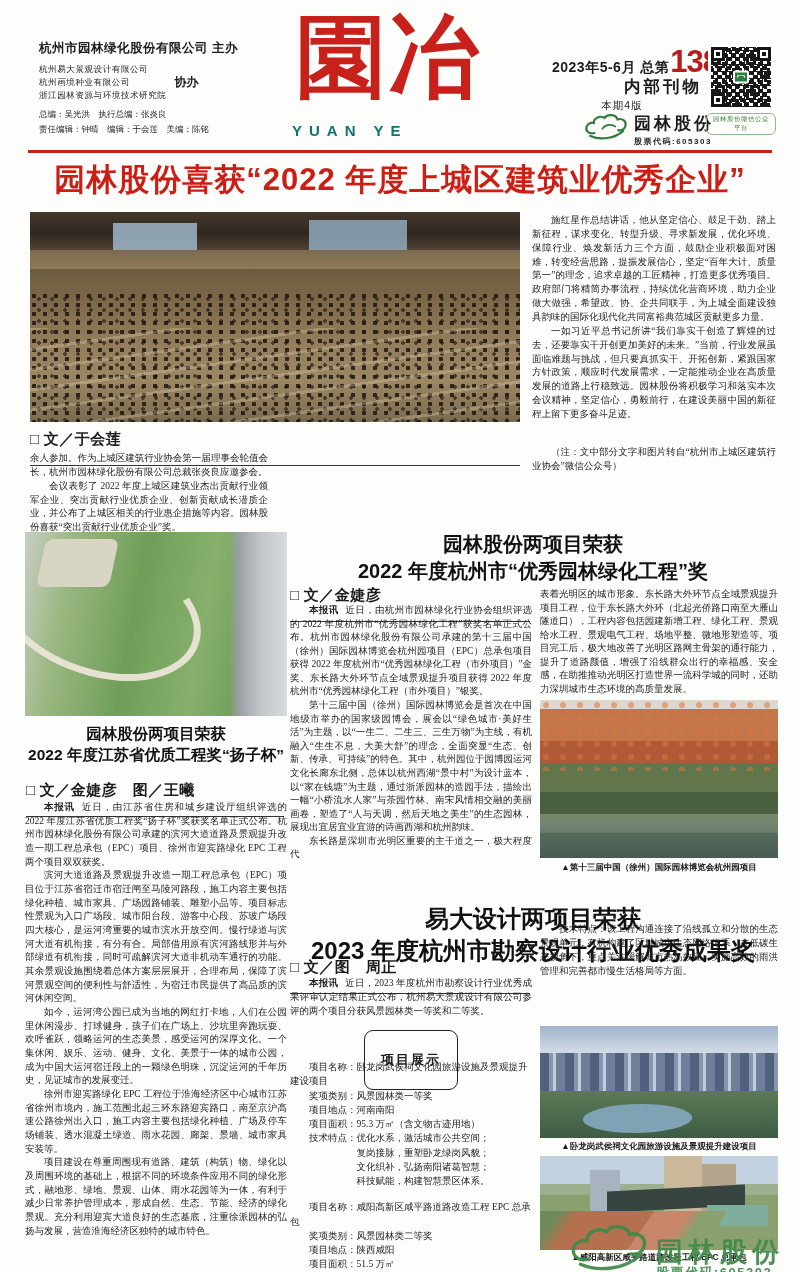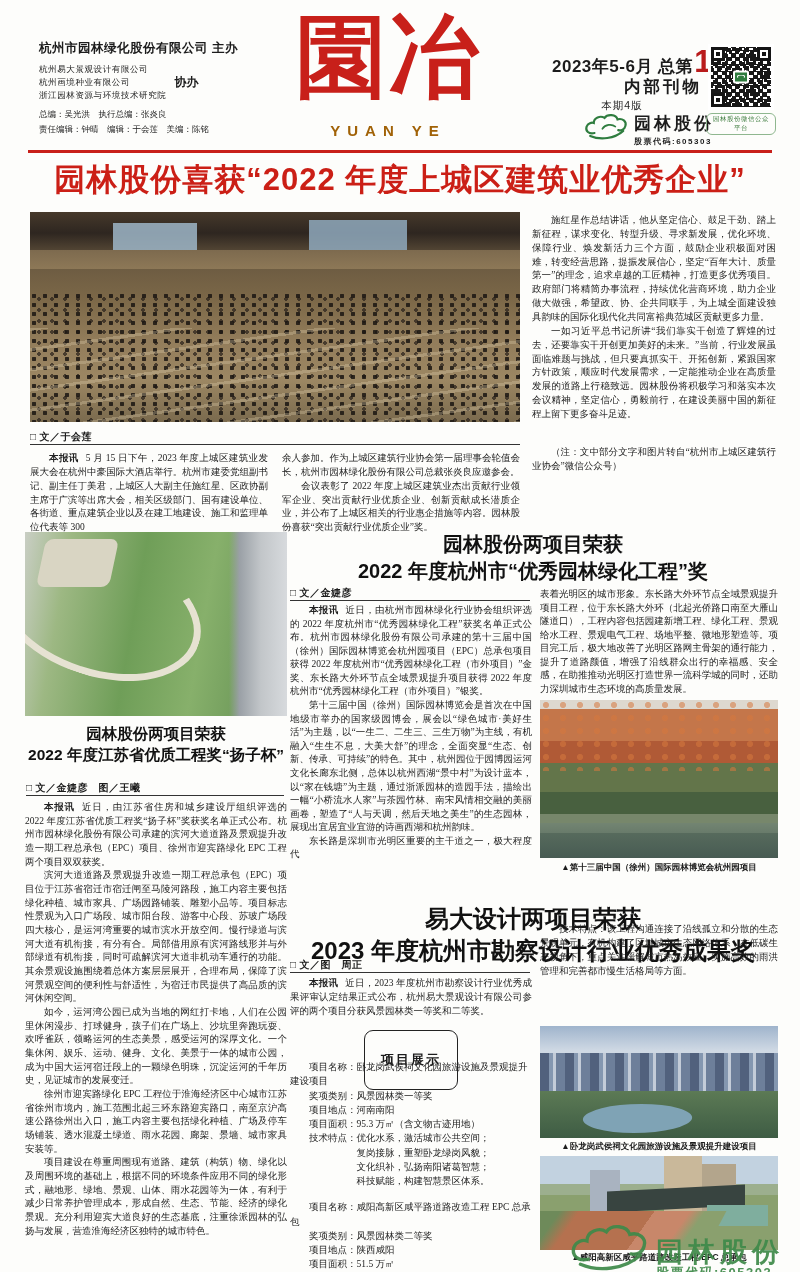--- a/index.html
+++ b/index.html
@@ -11,26 +11,26 @@
   
   .mast-left { left:39px; top:40px; width:258px; font-family:"Liberation Sans",sans-serif; }
   .org-line { font-size:12.5px; font-weight:bold; letter-spacing:.5px; margin-bottom:6px; }
   .coorg-row { display:flex; align-items:center; gap:8px; }
   .coorg-col div { font-size:8.5px; line-height:1.5; letter-spacing:.6px; }
   .co-label { font-size:12px; font-weight:bold; }
   .staff { font-size:8.5px; margin-top:6px; line-height:1.7; }
 
   .mast-title { left:292px; top:8px; width:192px; text-align:center; color:#c8201a;
     font-size:90px; font-weight:bold; line-height:1.12; letter-spacing:2px; font-family:"Liberation Serif",serif; }
-  .mast-latin { left:292px; top:122px; width:192px; text-align:center; color:#a16207;
+  .mast-latin { left:292px; top:122px; width:192px; color:#0f766e;
     font-weight:bold; font-size:15px; letter-spacing:7px; font-family:"Liberation Sans",sans-serif; }
 
   .issue-row { left:552px; top:48px; display:flex; align-items:baseline;
     font-family:"Liberation Sans",sans-serif; font-weight:bold; }
-  .issue-prefix,.issue-suffix { font-size:17px; letter-spacing:.5px; }
+  .issue-prefix,.issue-suffix { font-size:14px; letter-spacing:.5px; }
   .issue-number { font-size:31px; color:#b91c1c; line-height:.9; letter-spacing:-1px; padding:0 1px; }
   .pub-type { left:552px; top:76px; width:150px; text-align:right; font-size:16.5px; font-weight:bold;
     font-family:"Liberation Sans",sans-serif; letter-spacing:3px; }
   .edition  { left:552px; top:99px; width:140px; text-align:center; font-size:10.5px;
     font-family:"Liberation Sans",sans-serif; letter-spacing:1px; }
   .brand-row { left:583px; top:112px; display:flex; align-items:center; gap:5px; }
   .brand-texts { display:flex; flex-direction:column; }
   .brand-name { font-size:17px; font-weight:bold; letter-spacing:3px; font-family:"Liberation Sans",sans-serif; }
   .brand-code { font-size:8px; font-weight:bold; letter-spacing:1.5px; margin-top:1px; font-family:"Liberation Sans",sans-serif; }
 
@@ -49,21 +49,21 @@
     padding:1px 3px; display:inline-block; font-family:"Liberation Sans",sans-serif; letter-spacing:.5px; }
 
   .red-rule { left:28px; top:150px; width:744px; height:2.5px; background:#c8201a; }
   .main-headline { left:28px; top:159px; width:744px; text-align:center; color:#cb1f16;
     font-size:31px; font-weight:bold; font-family:"Liberation Sans",sans-serif; letter-spacing:1px; }
 
   
   .body-text p { font-size:9.5px; line-height:1.46; text-align:justify; text-indent:2em; color:#222; }
   .body-text p.noindent { text-indent:0; }
   .tag { font-weight:bold; margin-right:7px; }
-  .byline { font-size:10px; font-weight:bold; border-bottom:1.2px solid #333; padding-bottom:0;
+  .byline { font-size:15px; font-weight:bold; border-bottom:1.2px solid #333; padding-bottom:16px;
     font-family:"Liberation Serif",serif; letter-spacing:.5px; }
   .sub-headline { text-align:center; font-family:"Liberation Sans",sans-serif; font-weight:bold;
     color:#111; line-height:1.34; }
   .photo-caption { text-align:center; font-size:8.5px; font-weight:bold; font-family:"Liberation Sans",sans-serif; }
 
   
   .photo { position:absolute; overflow:hidden; background:#b0a68e; }
   .ph-conf { left:30px; top:212px; width:490px; height:210px;
     background:linear-gradient(180deg,#46392b 0%,#2e2620 10%,#6b5a41 24%,#7c6848 42%,#937d5b 62%,#9c8763 80%,#7a6a4e 100%); }
   .conf-screen { position:absolute; opacity:.85; }
@@ -225,23 +225,20 @@
   <div class="abs a1-right body-text">
     <p>施红星作总结讲话，他从坚定信心、鼓足干劲、踏上新征程，谋求变化、转型升级、寻求新发展，优化环境、保障行业、焕发新活力三个方面，鼓励企业积极面对困难，转变经营思路，提振发展信心，坚定“百年大计、质量第一”的理念，追求卓越的工匠精神，打造更多优秀项目。政府部门将精简办事流程，持续优化营商环境，助力企业做大做强，希望政、协、企共同联手，为上城全面建设独具韵味的国际化现代化共同富裕典范城区贡献更多力量。</p>
     <p>一如习近平总书记所讲“我们靠实干创造了辉煌的过去，还要靠实干开创更加美好的未来。”当前，行业发展虽面临难题与挑战，但只要真抓实干、开拓创新，紧跟国家方针政策，顺应时代发展需求，一定能推动企业在高质量发展的道路上行稳致远。园林股份将积极学习和落实本次会议精神，坚定信心，勇毅前行，在建设美丽中国的新征程上留下更多奋斗足迹。</p>
     <p class="note-para">（注：文中部分文字和图片转自“杭州市上城区建筑行业协会”微信公众号）</p>
   </div>
 
   <div class="abs a1-byline byline">□ 文／于会莲</div>
 
   <div class="abs a1-cols body-text">
     <div class="col">
-      <p><b class="tag">本报讯</b><span>5 月 15 日下午，2023 年度上城区建筑业发展大会在杭州中豪国际大酒店举行。杭州市建委党组副书记、副主任丁美君，上城区人大副主任施红星、区政协副主席于广滨等出席大会，相关区级部门、国有建设单位、各街道、重点建筑企业以及在建工地建设、施工和监理单位代表等 300</span></p>
-    </div>
-    <div class="col">
       <p class="noindent">余人参加。作为上城区建筑行业协会第一届理事会轮值会长，杭州市园林绿化股份有限公司总裁张炎良应邀参会。</p>
       <p>会议表彰了 2022 年度上城区建筑业杰出贡献行业领军企业、突出贡献行业优质企业、创新贡献成长潜质企业，并公布了上城区相关的行业惠企措施等内容。园林股份喜获“突出贡献行业优质企业”奖。</p>
     </div>
   </div>
 
   <div class="abs a2-headline sub-headline">
     <div>园林股份两项目荣获</div>
     <div>2022 年度杭州市“优秀园林绿化工程”奖</div>
   </div>
   <div class="abs a2-byline byline">□ 文／金婕彦</div>

